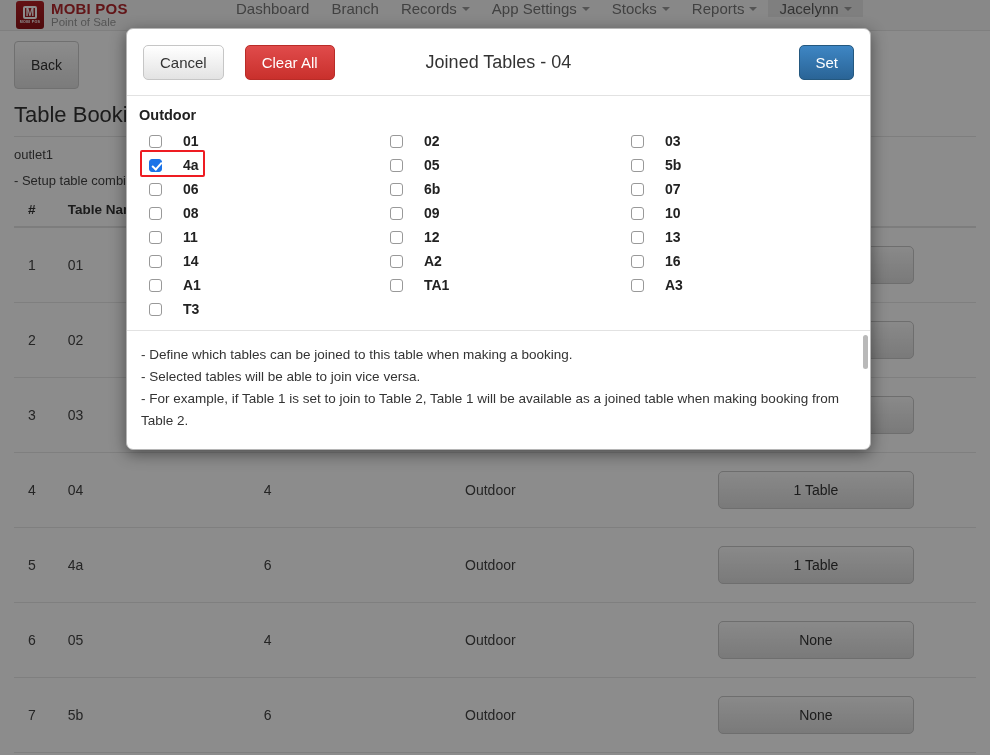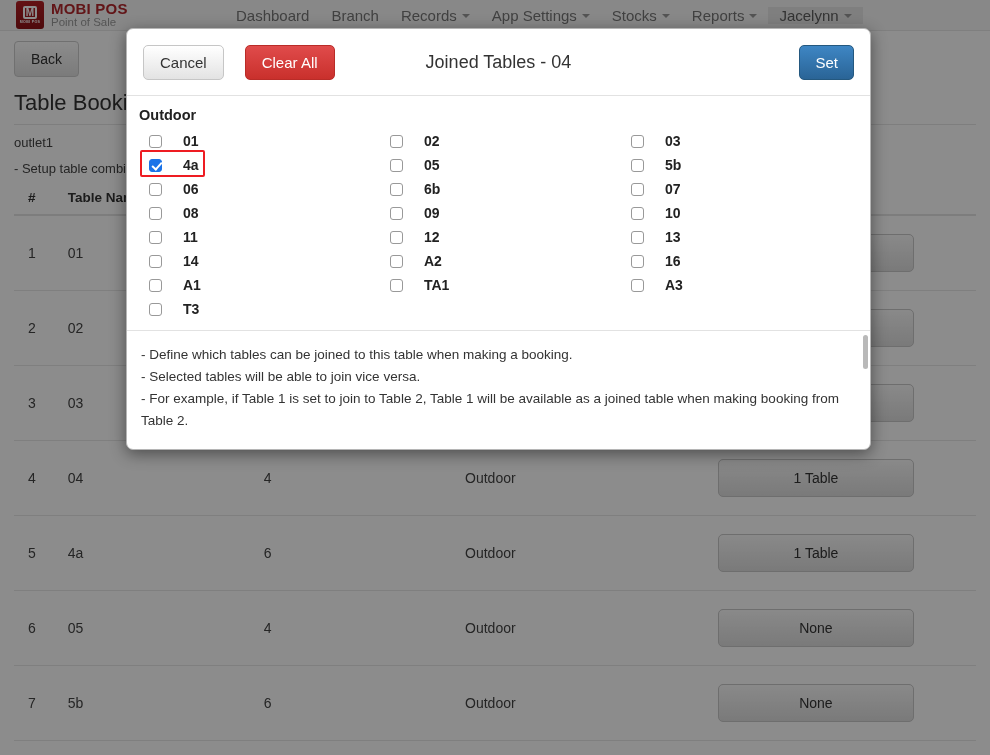--- a/index.html
+++ b/index.html
@@ -57,42 +57,42 @@
   }
   .brand-text { line-height: 1.02; }
   .brand-title {
     font-size: 15px; font-weight: bold; color: #b3272c;
     letter-spacing: .2px;
   }
   .brand-sub { font-size: 11.5px; color: #9a9a9a; }
 
   .nav-items {
     position: absolute; left: 225px; top: 0;
-    height: 31px; display: flex; align-items: center;
+    height: 31px; display: flex; align-items: flex-start;
   }
   .nav-item {
     display: flex; align-items: center;
     padding: 0 11px;
     font-size: 15px; color: #777;
     cursor: pointer; white-space: nowrap;
   }
   .nav-item.active { background: #e7e7e7; color: #5e5e5e; }
   .caret {
     display: inline-block; margin-left: 5px;
     width: 0; height: 0;
     border-left: 4px solid transparent;
     border-right: 4px solid transparent;
     border-top: 4px solid #999;
   }
 
   
   .content { padding: 10px 14px 0 14px; }
   .btn-back {
     display: inline-block;
-    padding: 9px 16px;
+    padding: 15px 16px;
     font-size: 14px; color: #333;
     background: linear-gradient(180deg,#fff 0%,#e0e0e0 100%);
     border: 1px solid #ccc; border-radius: 4px;
     cursor: pointer;
   }
   .page-title {
     font-size: 22px; color: #333; font-weight: normal;
     margin: 13px 0 0 0; padding-bottom: 8px;
     border-bottom: 1px solid #e5e5e5;
   }

